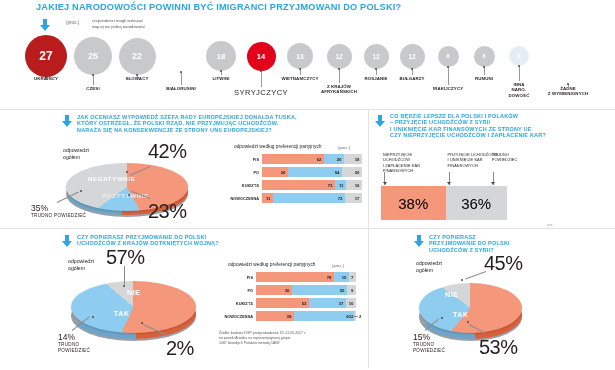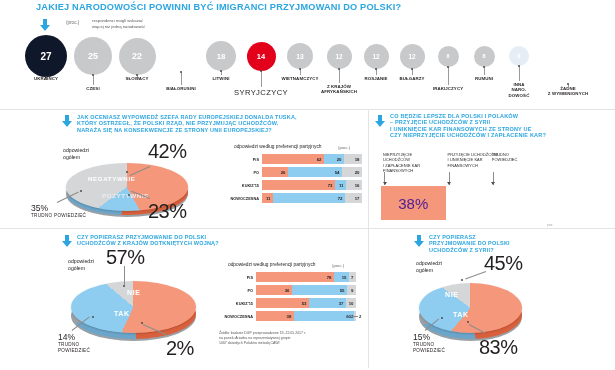--- a/index.html
+++ b/index.html
@@ -91,21 +91,21 @@
   .pseg{height:10px;display:flex;align-items:center;justify-content:flex-end;
         font-size:4.3px;font-weight:bold;color:#231f20;box-sizing:border-box;padding-right:2.5px;}
   .pseg.s0{background:#f4977b;}
   .pseg.s1{background:#8fcdf0;}
   .pseg.s2{background:#d4d6d8;}
   .src{position:absolute;font-size:3.5px;color:#58595b;line-height:1.45;}
 
   
   .tri{position:absolute;display:flex;height:34px;}
   .tri-seg{display:flex;align-items:center;justify-content:center;
-           font-size:15px;color:#4c1d95;}
+           font-size:15px;color:#000000;}
   .tri-seg.a{background:#f4977b;}
   .tri-seg.b{background:#8fcdf0;}
   .tri-seg.c{background:#d4d6d8;}
   .tri-lab{position:absolute;font-size:3.9px;color:#231f20;line-height:1.35;letter-spacing:.1px;}
   .tri-line{position:absolute;width:1px;background:#8c8c8c;}
   .tri-arrow{position:absolute;width:0;height:0;
     border-left:2px solid transparent;border-right:2px solid transparent;
     border-top:3px solid #4d4d4d;}
   .footmark{position:absolute;font-size:3px;color:#a7a9ac;}
 </style>
@@ -120,21 +120,21 @@
     <div class="stem" style="left:3.2px;top:0;width:3.6px;height:7px;"></div>
     <div class="head" style="left:0;top:6px;"></div>
   </div>
 
   <div class="abs" id="top-proc">(proc.)</div>
   <div class="abs" id="top-note" style="white-space:pre-line;">respondenci mogli wskazać
 więcej niż jedną narodowość</div>
 
   <div class="nat-row" id="nat-row">
       <div class="nat" style="left: 0px; top: 0px; width: 615px; height: 80px;">
-        <div class="bubble" style="width: 42px; height: 42px; left: 25px; top: 7px; background: #0f172a; color: rgb(255, 255, 255); font-size: 10px;">27</div>
+        <div class="bubble" style="width: 42px; height: 42px; left: 25px; top: 7px; background: #b91c1c; color: rgb(255, 255, 255); font-size: 12px;">27</div>
         <div class="lead" style="left: 46px; top: 49px; height: 3px;"></div>
         <div class="dot" style="left: 45px; top: 48px;"></div>
         <div class="lbl" style="width: 46px; left: 23px; top: 48px;">UKRAIŃCY</div>
       </div>
       <div class="nat" style="left: 0px; top: 0px; width: 615px; height: 80px;">
         <div class="bubble" style="width: 38px; height: 38px; left: 74px; top: 9px; background: rgb(199, 201, 203); color: rgb(255, 255, 255); font-size: 9px;">25</div>
         <div class="lead" style="left: 93px; top: 47px; height: 10px;"></div>
         <div class="dot" style="left: 92px; top: 46px;"></div>
         <div class="lbl" style="width: 34px; left: 76px; top: 58px;">CZESI</div>
       </div>
@@ -308,20 +308,21 @@
 FINANSOWYCH</div>
         <div class="tri-line" style="left: 79.6px; top: 62px; height: 13px;"></div>
         <div class="tri-arrow" style="left: 78.1px; top: 72px;"></div>
         <div class="tri-lab" style="left: 122.8px; top: 42px; width: 62px; white-space: pre-line;">TRUDNO
 POWIEDZIEĆ</div>
         <div class="tri-line" style="left: 123.8px; top: 62px; height: 13px;"></div>
         <div class="tri-arrow" style="left: 122.3px; top: 72px;"></div>
       </div>
     <div class="tri" id="p2-bar" style="left:12px;top:76px;width:170px;">
         <div class="tri-seg a" style="width: 64.6px;">38%</div>
+        <div class="tri-seg c" style="width: 61.2px;">36%</div>
       </div>
     <div class="footmark" style="left:178px;top:113px;">proc.</div>
   </div>
 
   <div class="panel" id="panel3" style="left:0;top:229px;width:368px;height:141px;">
     <div class="arrow-ico" style="left:62px;top:6px;width:10px;height:13px;">
       <div class="stem" style="left:3.2px;top:0;width:3.6px;height:7px;"></div>
       <div class="head" style="left:0;top:6px;"></div>
     </div>
     <div class="abs hdr panel-title" style="left:77px;top:5px;width:250px;white-space:pre-line;">CZY POPIERASZ PRZYJMOWANIE DO POLSKI
@@ -415,21 +416,21 @@
              #8fcdf0 220deg 306deg,
              #d4d6d8 306deg 360deg);"></div>
       <div class="pie-lab" style="left:32px;top:20px;font-size:7px;color:#ffffff;">NIE</div>
       <div class="pie-lab" style="left:40px;top:40px;font-size:7px;color:#ffffff;">TAK</div>
     </div>
 
     <div class="big-pct" style="left:115px;top:23px;">45%</div>
     <div class="tick" style="left:95px;top:42px;width:22px;height:1px;transform:rotate(-20deg);transform-origin:right center;"></div>
     <div class="tickdot" style="left:92px;top:50px;"></div>
 
-    <div class="big-pct" style="left:110px;top:107px;">83%</div>
+    <div class="big-pct" style="left:110px;top:107px;">53%</div>
     <div class="tick" style="left:100px;top:95px;width:18px;height:1px;transform:rotate(28deg);transform-origin:left center;"></div>
     <div class="tickdot" style="left:98px;top:92px;"></div>
 
     <div class="small-pct" style="left:44px;top:103px;">15%</div>
     <div class="cap" style="left:44px;top:113px;white-space:pre-line;">TRUDNO
 POWIEDZIEĆ</div>
     <div class="tick" style="left:56px;top:101px;width:18px;height:1px;transform:rotate(-40deg);transform-origin:left center;"></div>
     <div class="tickdot" style="left:72px;top:88px;"></div>
   </div>
 

